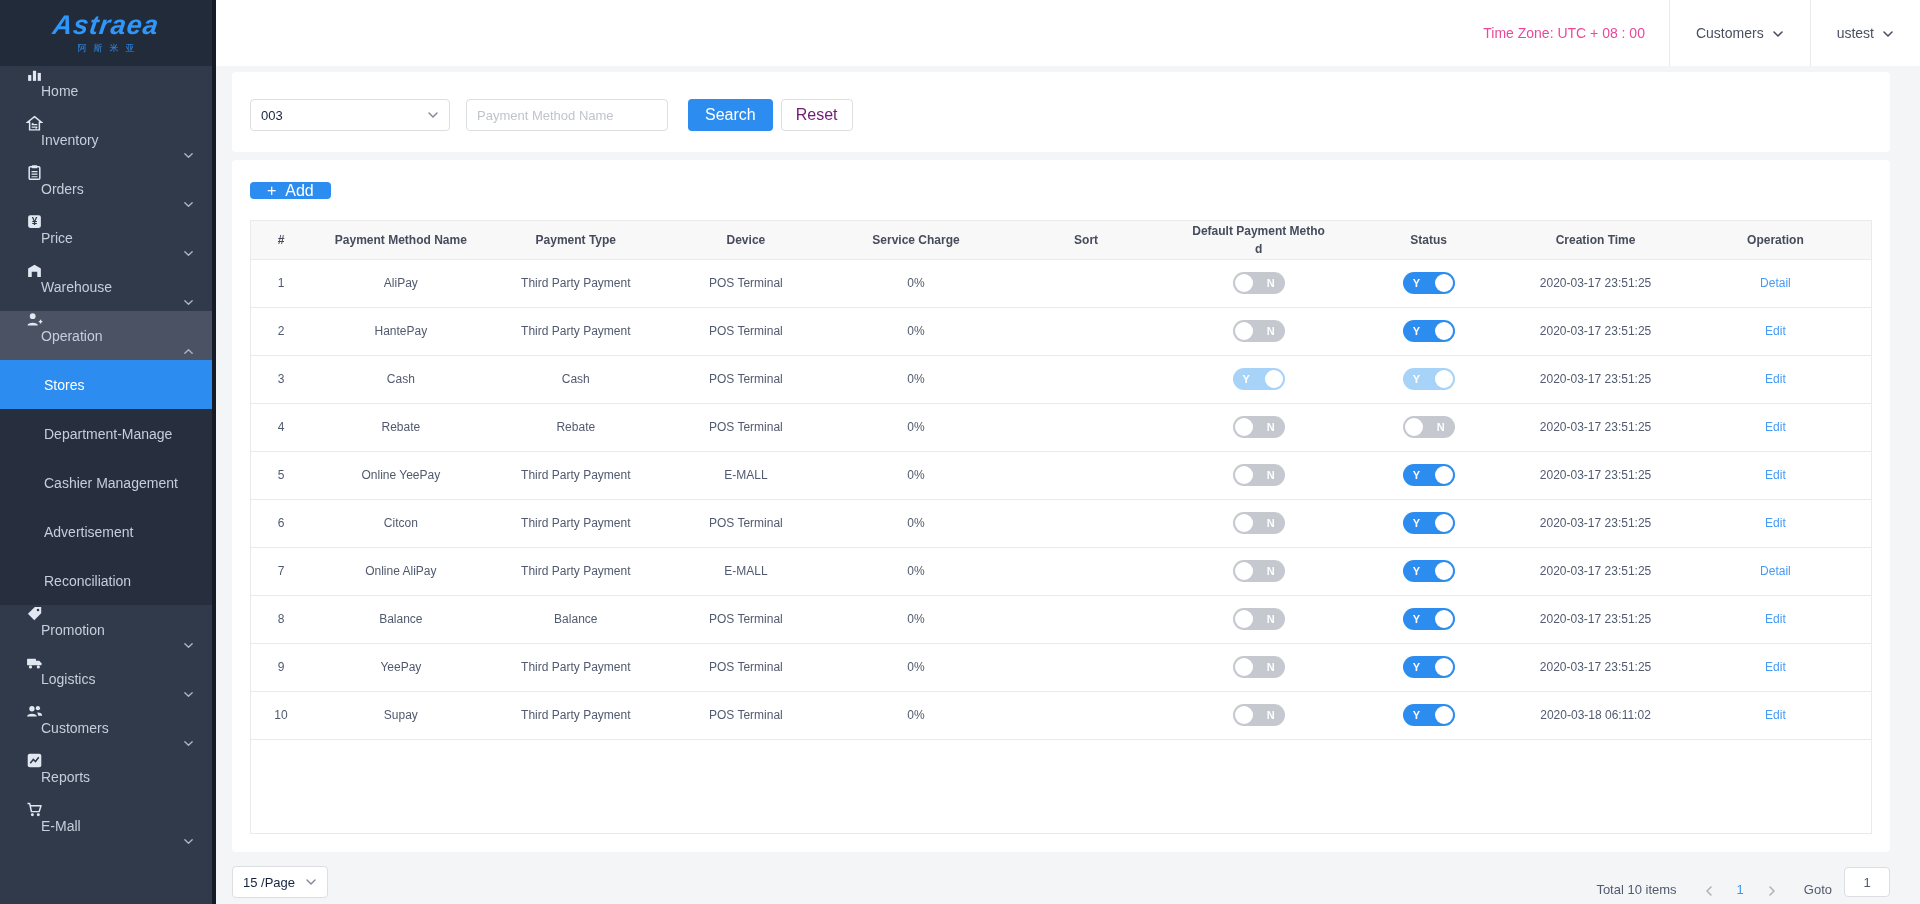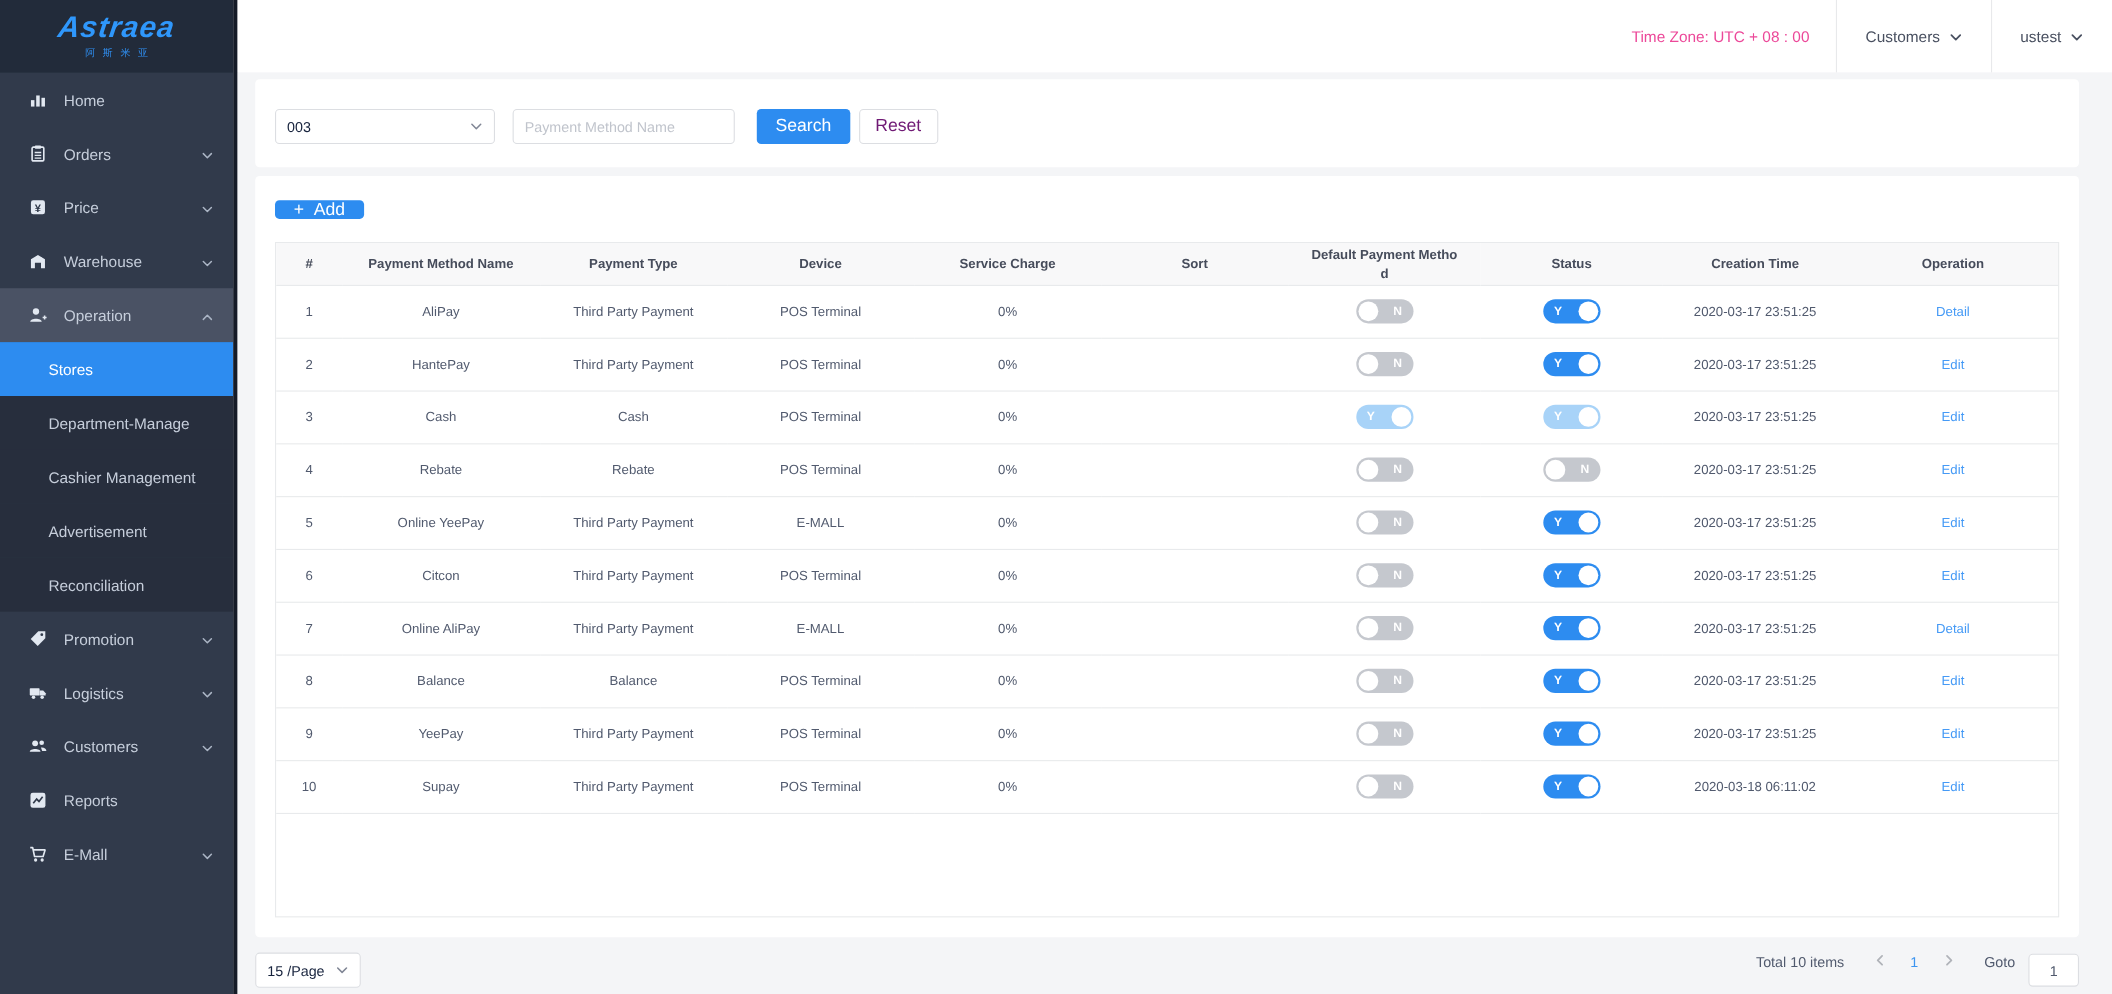--- a/index.html
+++ b/index.html
@@ -5,21 +5,21 @@
   * { margin:0; padding:0; box-sizing:border-box; }
   html,body { width:1920px; height:904px; overflow:hidden; }
   body { font-family:"Liberation Sans","DejaVu Sans",sans-serif; font-size:14px; color:#515a6e; background:#f4f5f7; }
   .app { display:flex; width:1920px; height:904px; }
 
   
   .sidebar { width:212px; height:904px; background:#313a4b; flex:0 0 212px; overflow:hidden; }
   .logo { height:66px; background:#222b3a; display:flex; flex-direction:column; align-items:center; justify-content:center; }
   .brand-name { font-style:italic; font-weight:bold; font-size:27px; color:#2f97fb; letter-spacing:1px; transform:skewX(-8deg); line-height:1; }
   .brand-sub { font-size:9px; color:#2f8ef0; letter-spacing:7px; margin-top:3px; padding-left:7px; }
-  .nav-item { height:49px; display:flex; align-items:center; padding:0 18px 0 26px; color:#c6cedb; cursor:pointer; }
+  .nav-item { height:49px; display:flex; align-items:flex-start; padding:0 18px 0 26px; color:#c6cedb; cursor:pointer;flex-direction:column; }
   .nav-item .ico { width:17px; height:17px; color:#e2e8f1; display:inline-flex; }
   .nav-item .ico svg { width:17px; height:17px; }
   .nav-item .lbl { margin-left:15px; font-size:14px; }
   .nav-item .chev { margin-left:auto; width:11px; height:11px; color:#aab4c4; }
   .nav-item.expanded { background:#4a5264; }
   .submenu-item { height:49px; display:flex; align-items:center; padding-left:44px; color:#c6cedb; background:#272e3d; cursor:pointer; font-size:14px; }
   .submenu-item.active { background:#2d8cf0; color:#fff; }
   .side-strip { width:4px; height:904px; background:#151b27; flex:0 0 4px; }
 
   
@@ -62,21 +62,21 @@
   .switch.on { background:#2d8cf0; }
   .switch.on .knob { right:2px; }
   .switch.on .t-lbl { left:10px; }
   .switch.disabled { background:#a8d3f8; cursor:not-allowed; }
   .switch.disabled .knob { right:2px; }
   .switch.disabled .t-lbl { left:10px; }
 
   
   .pager { margin-top:14px; display:flex; align-items:center; justify-content:space-between; }
   .page-size-select { width:96px; }
-  .pager-right { display:flex; align-items:flex-start; color:#515a6e; font-size:13px; }
+  .pager-right { display:flex; align-items:flex-end; color:#515a6e; font-size:13px; }
   .pg-chev { width:12px; height:12px; color:#b0b3b9; cursor:pointer; }
   .pg-prev { margin-left:26px; }
   .pg-cur { color:#3d95f0; margin:0 22px; cursor:pointer; }
   .pg-next { margin-right:26px; }
   .goto-lbl { margin-right:12px; }
   .goto-input { width:46px; height:30px; border:1px solid #dcdee2; border-radius:4px; text-align:center; font-size:13px; color:#515a6e; font-family:inherit; }
 </style>
 </head>
 <body>
 
@@ -90,20 +90,32 @@
     <div id="nav">
         <div class="nav-item">
           <span class="ico">
             <svg viewBox="0 0 16 16" fill="currentColor">
               <rect x="2" y="8.5" width="3" height="5.5"></rect>
               <rect x="6.5" y="4.5" width="3" height="9.5"></rect>
               <rect x="11" y="6.5" width="3" height="7.5"></rect>
             </svg>
           </span>
           <span class="lbl">Home</span>
+        </div>
+        <div class="nav-item">
+          <span class="ico">
+            <svg viewBox="0 0 16 16">
+              <path d="M8 1.6L14.6 6.8H12.6V14H3.4V6.8H1.4Z" fill="none" stroke="currentColor" stroke-width="1.4"></path>
+              <path d="M5.3 9h5.4M5.3 9l1.6-1.4M10.7 11.4H5.3M10.7 11.4L9.1 12.8" fill="none" stroke="currentColor" stroke-width="1.1"></path>
+            </svg>
+          </span>
+          <span class="lbl">Inventory</span>
+          <span class="chev"><svg viewBox="0 0 12 12">
+              <path d="M2 4l4 4 4-4" fill="none" stroke="currentColor" stroke-width="1.5" stroke-linecap="round" stroke-linejoin="round"></path>
+            </svg></span>
         </div>
         <div class="nav-item">
           <span class="ico">
             <svg viewBox="0 0 16 16">
               <rect x="3" y="2.6" width="10" height="11.8" rx="1" fill="none" stroke="currentColor" stroke-width="1.4"></rect>
               <rect x="5.4" y="1.2" width="5.2" height="2.8" rx="0.6" fill="currentColor"></rect>
               <path d="M5.2 7.2h5.6M5.2 9.6h5.6M5.2 12h5.6" stroke="currentColor" stroke-width="1.1"></path>
             </svg>
           </span>
           <span class="lbl">Orders</span>

